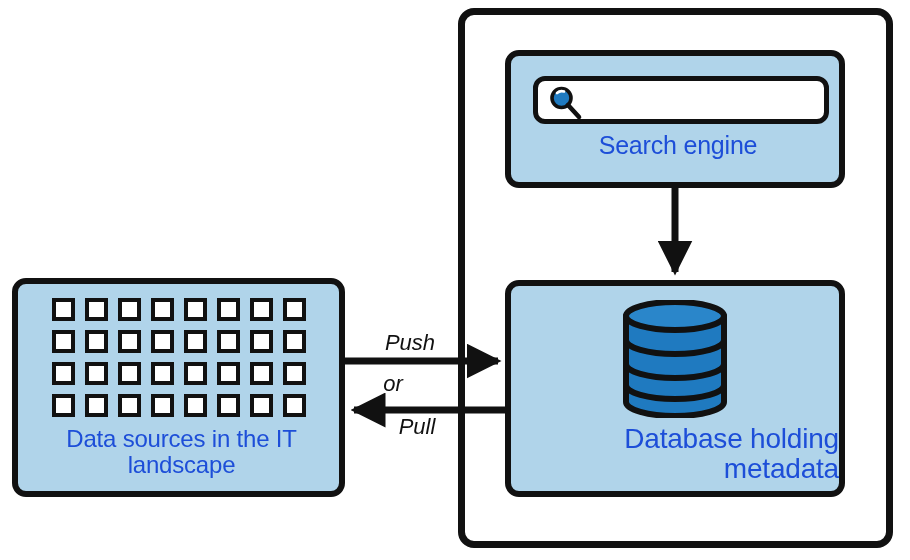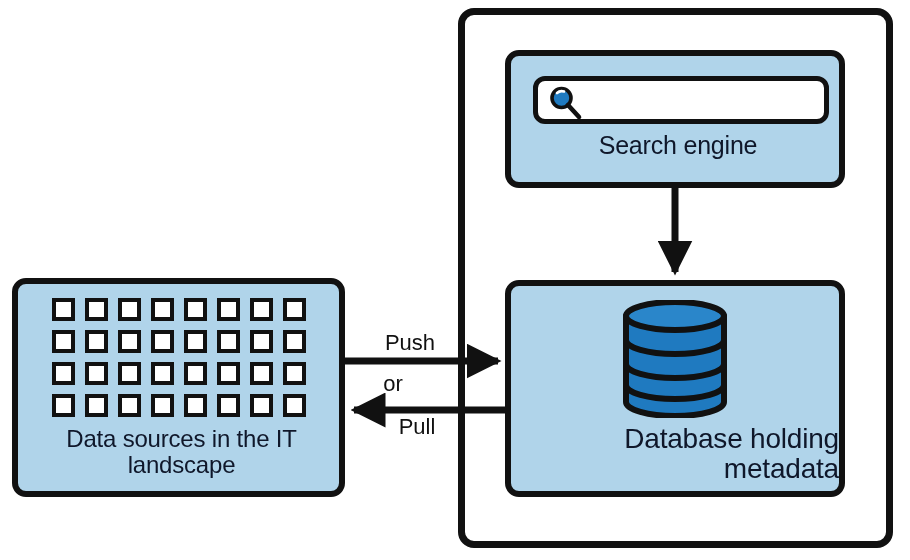--- a/index.html
+++ b/index.html
@@ -63,21 +63,21 @@
     left: 8px;
     top: 3px;
     width: 40px;
     height: 38px;
   }
   .panel-label {
     position: absolute;
     left: 6px;
     right: 0;
     text-align: center;
-    color: #0f172a;
+    color: #1d4ed8;
     font-size: 25px;
     line-height: 1.08;
     letter-spacing: -0.2px;
     font-family: "Liberation Sans", sans-serif;
   }
   .search-panel .panel-label {
     top: 76px;
   }
 
   
@@ -136,20 +136,21 @@
     position: absolute;
     left: 0;
     top: 0;
     width: 910px;
     height: 560px;
     pointer-events: none;
   }
   .edge-label {
     position: absolute;
     font-family: "Liberation Sans", sans-serif;
+    font-style: italic;
     font-size: 22px;
     color: #111111;
     text-align: center;
   }
   .lbl-push { left: 355px; top: 330px; width: 110px; }
   .lbl-or   { left: 338px; top: 371px; width: 110px; }
   .lbl-pull { left: 362px; top: 414px; width: 110px; }
 </style>
 </head>
 <body>

